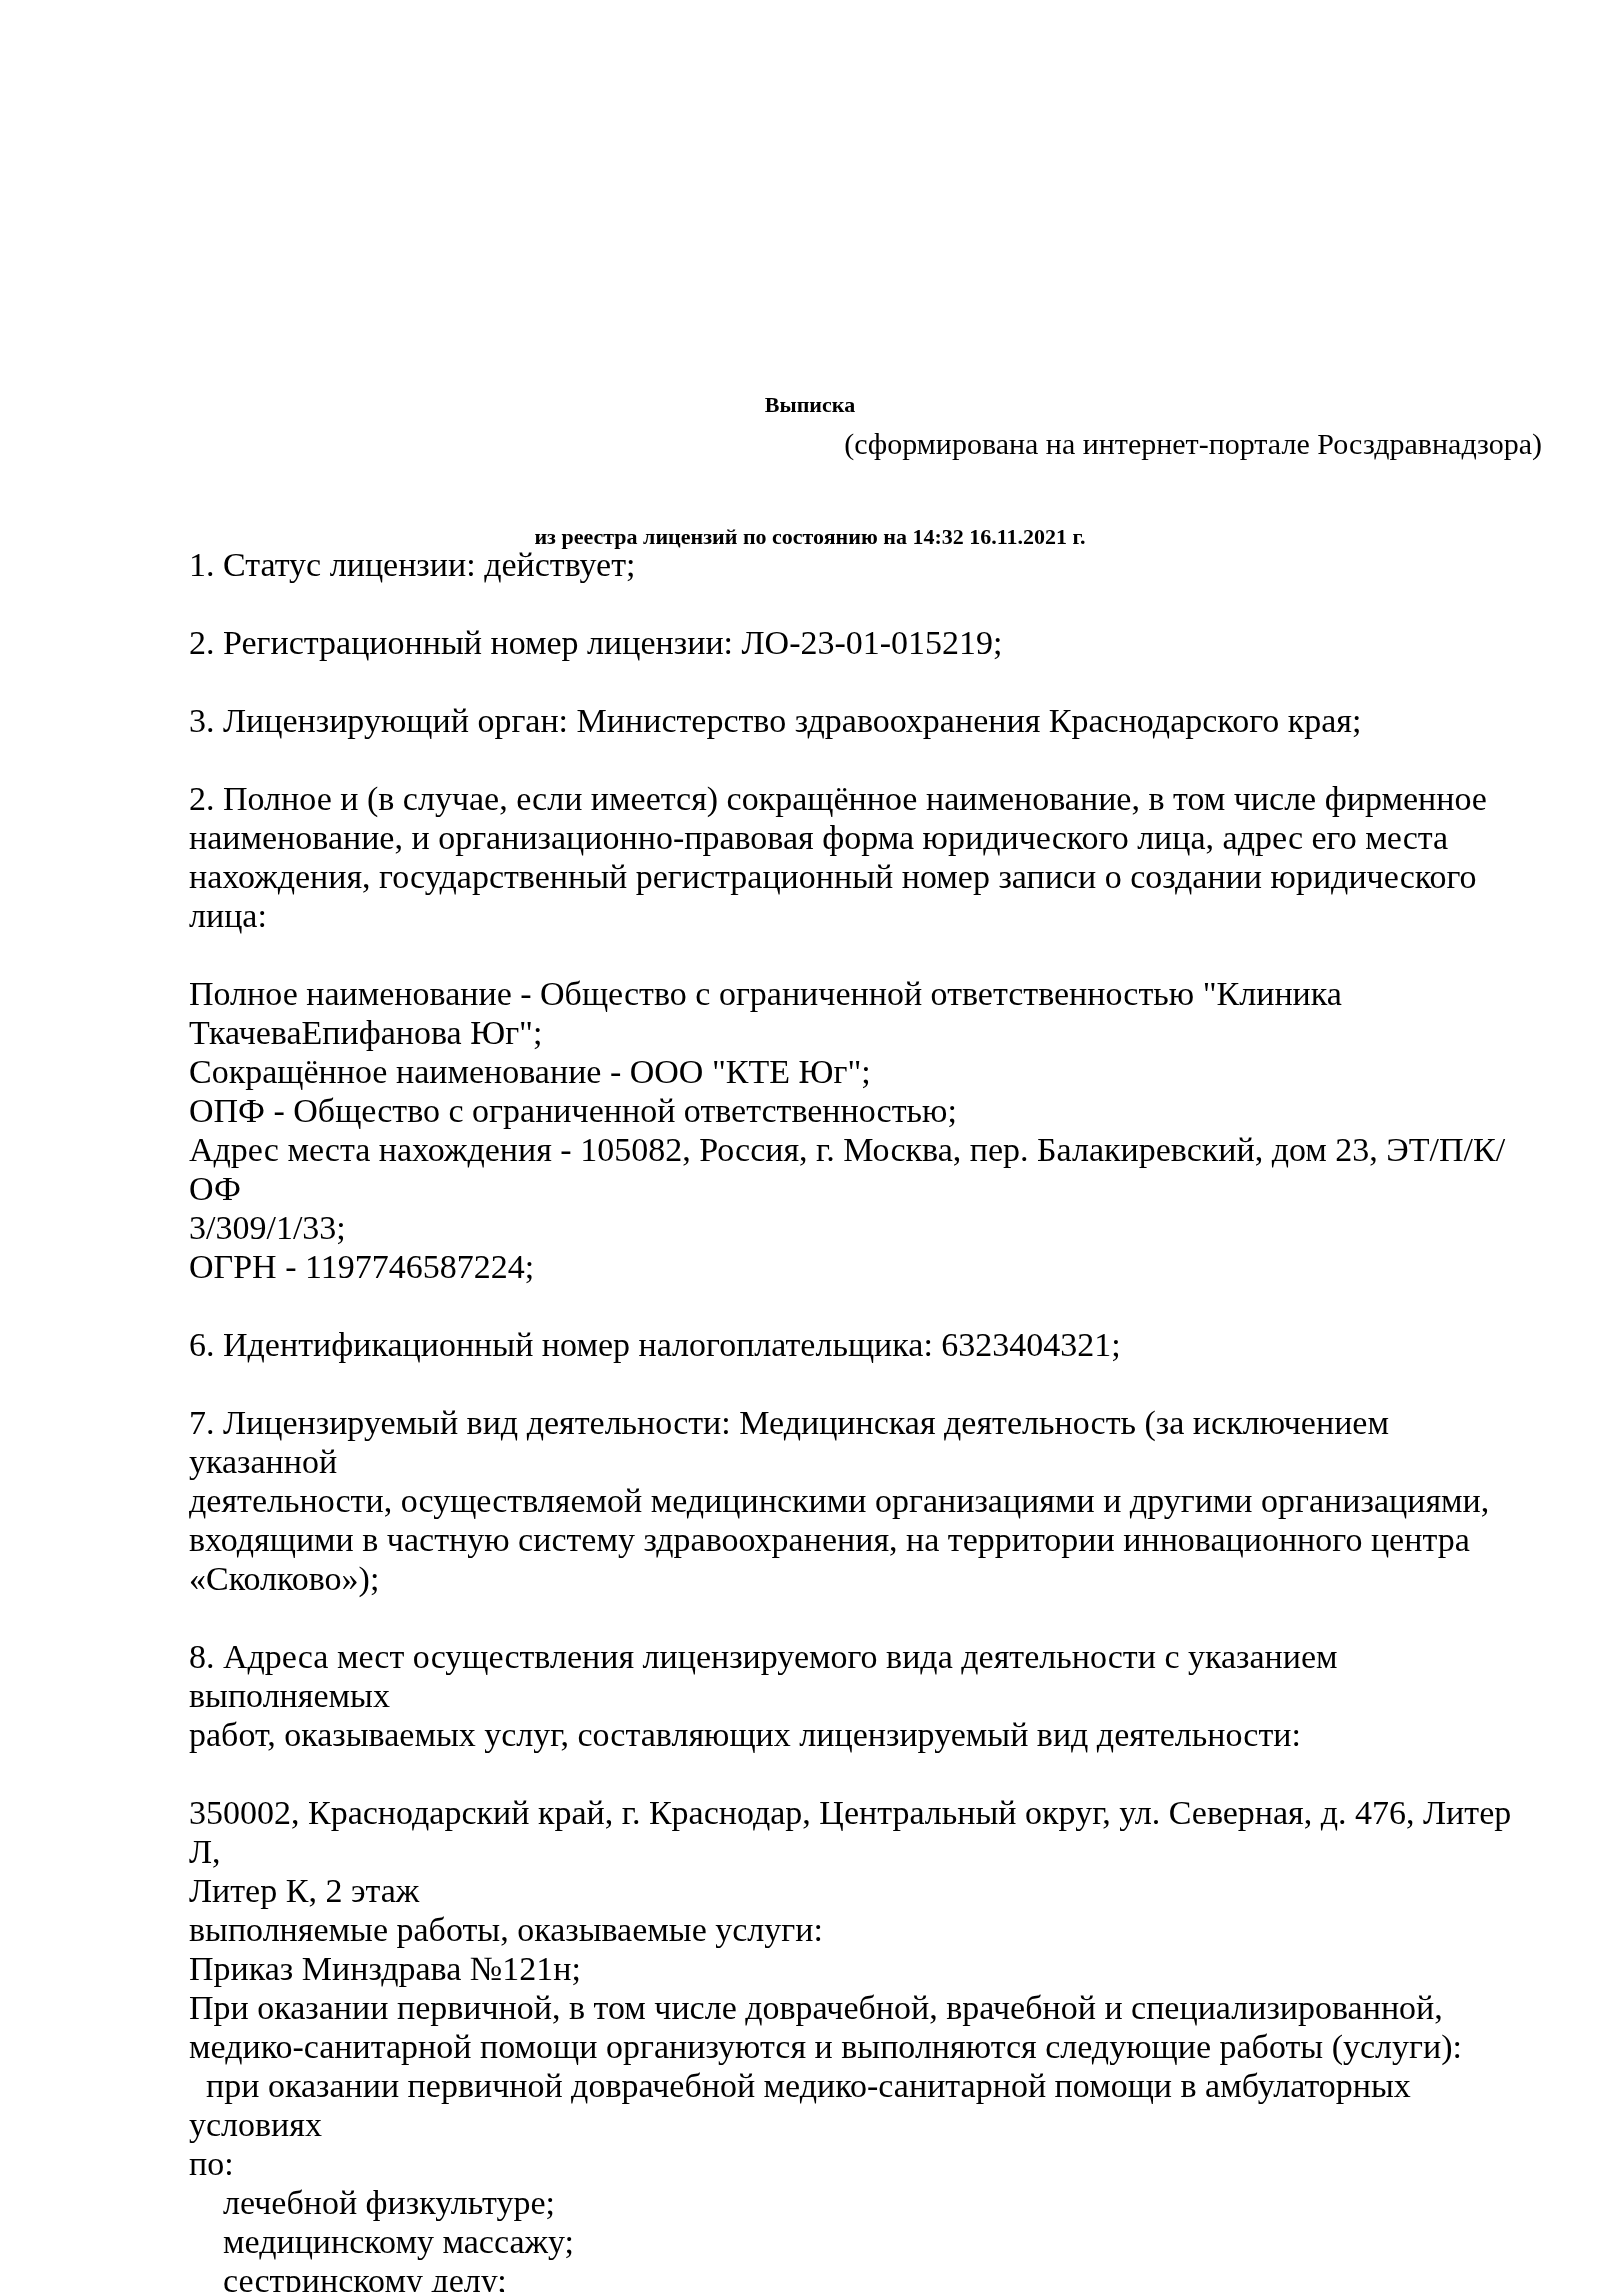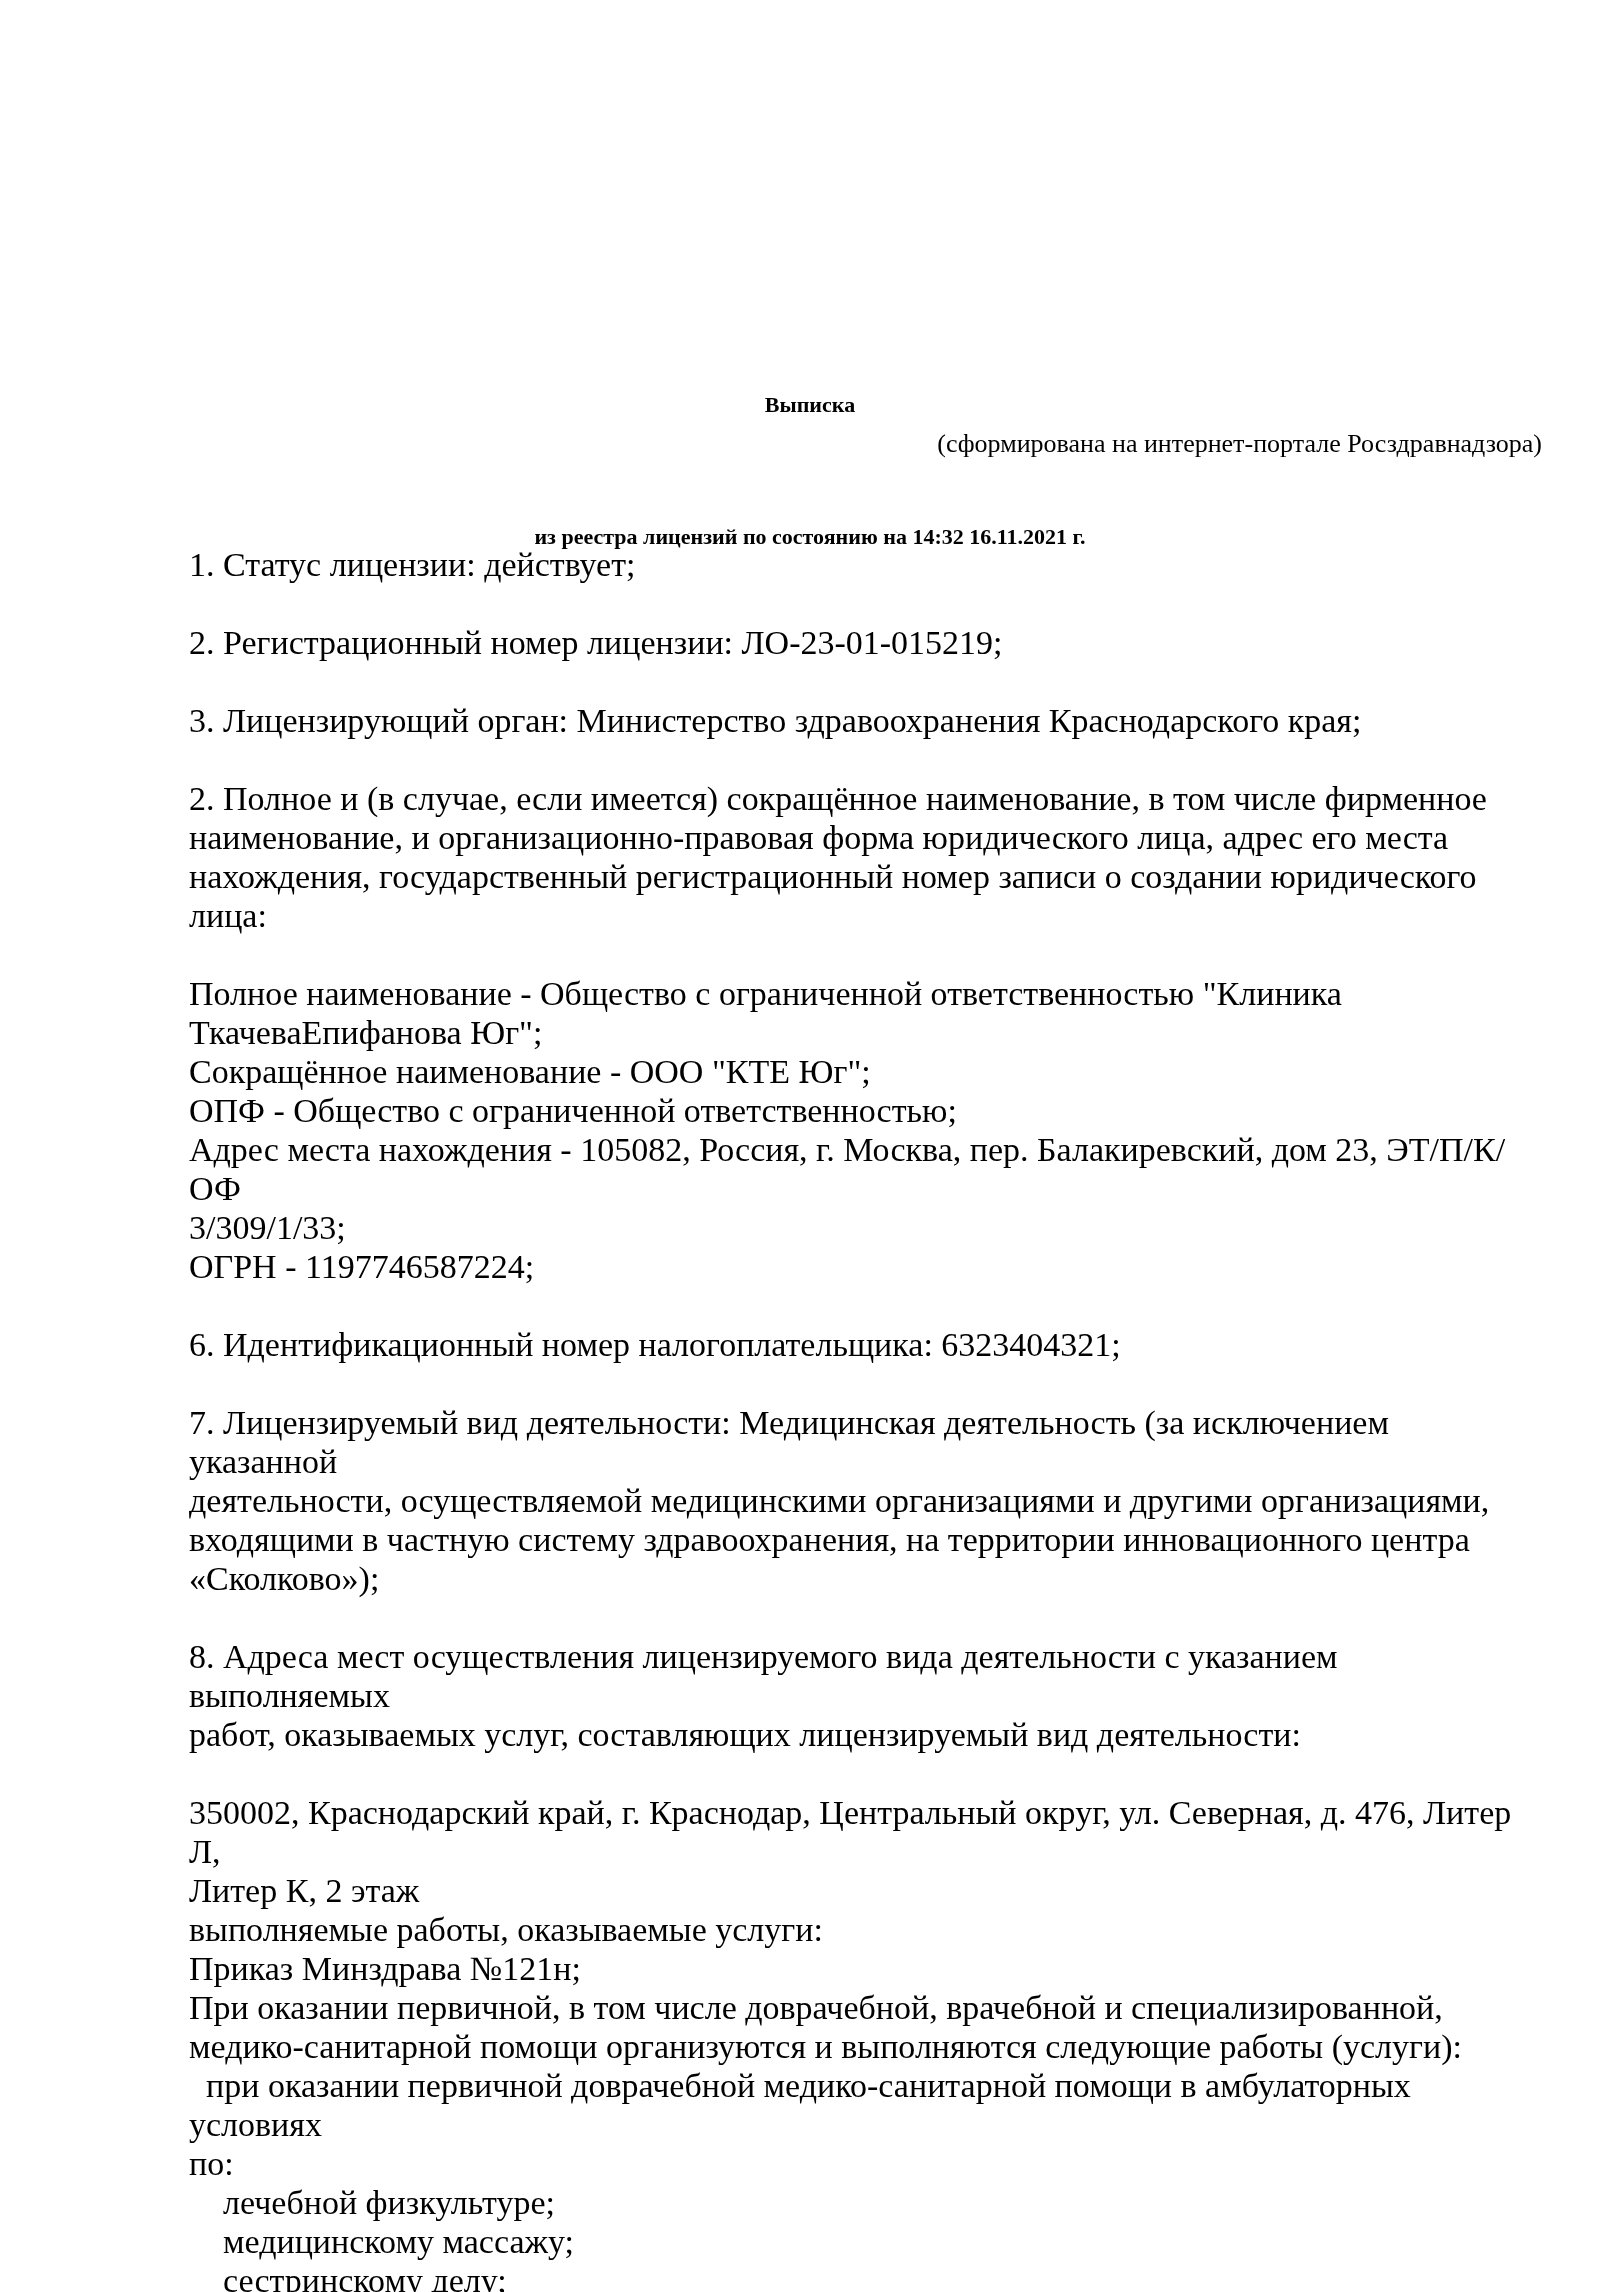--- a/index.html
+++ b/index.html
@@ -24,21 +24,21 @@
     text-align: center;
     font-weight: bold;
     font-size: 22px;
     line-height: 44px;
     white-space: pre-wrap;
   }
   .subtitle {
     position: absolute;
     top: 429px;
     right: 78px;
-    font-size: 26px;
+    font-size: 30px;
     line-height: 29px;
     text-align: left;
     white-space: pre-wrap;
   }
   .content {
     position: absolute;
     top: 545px;
     left: 189px;
     width: 1353px;
     font-size: 34px;

